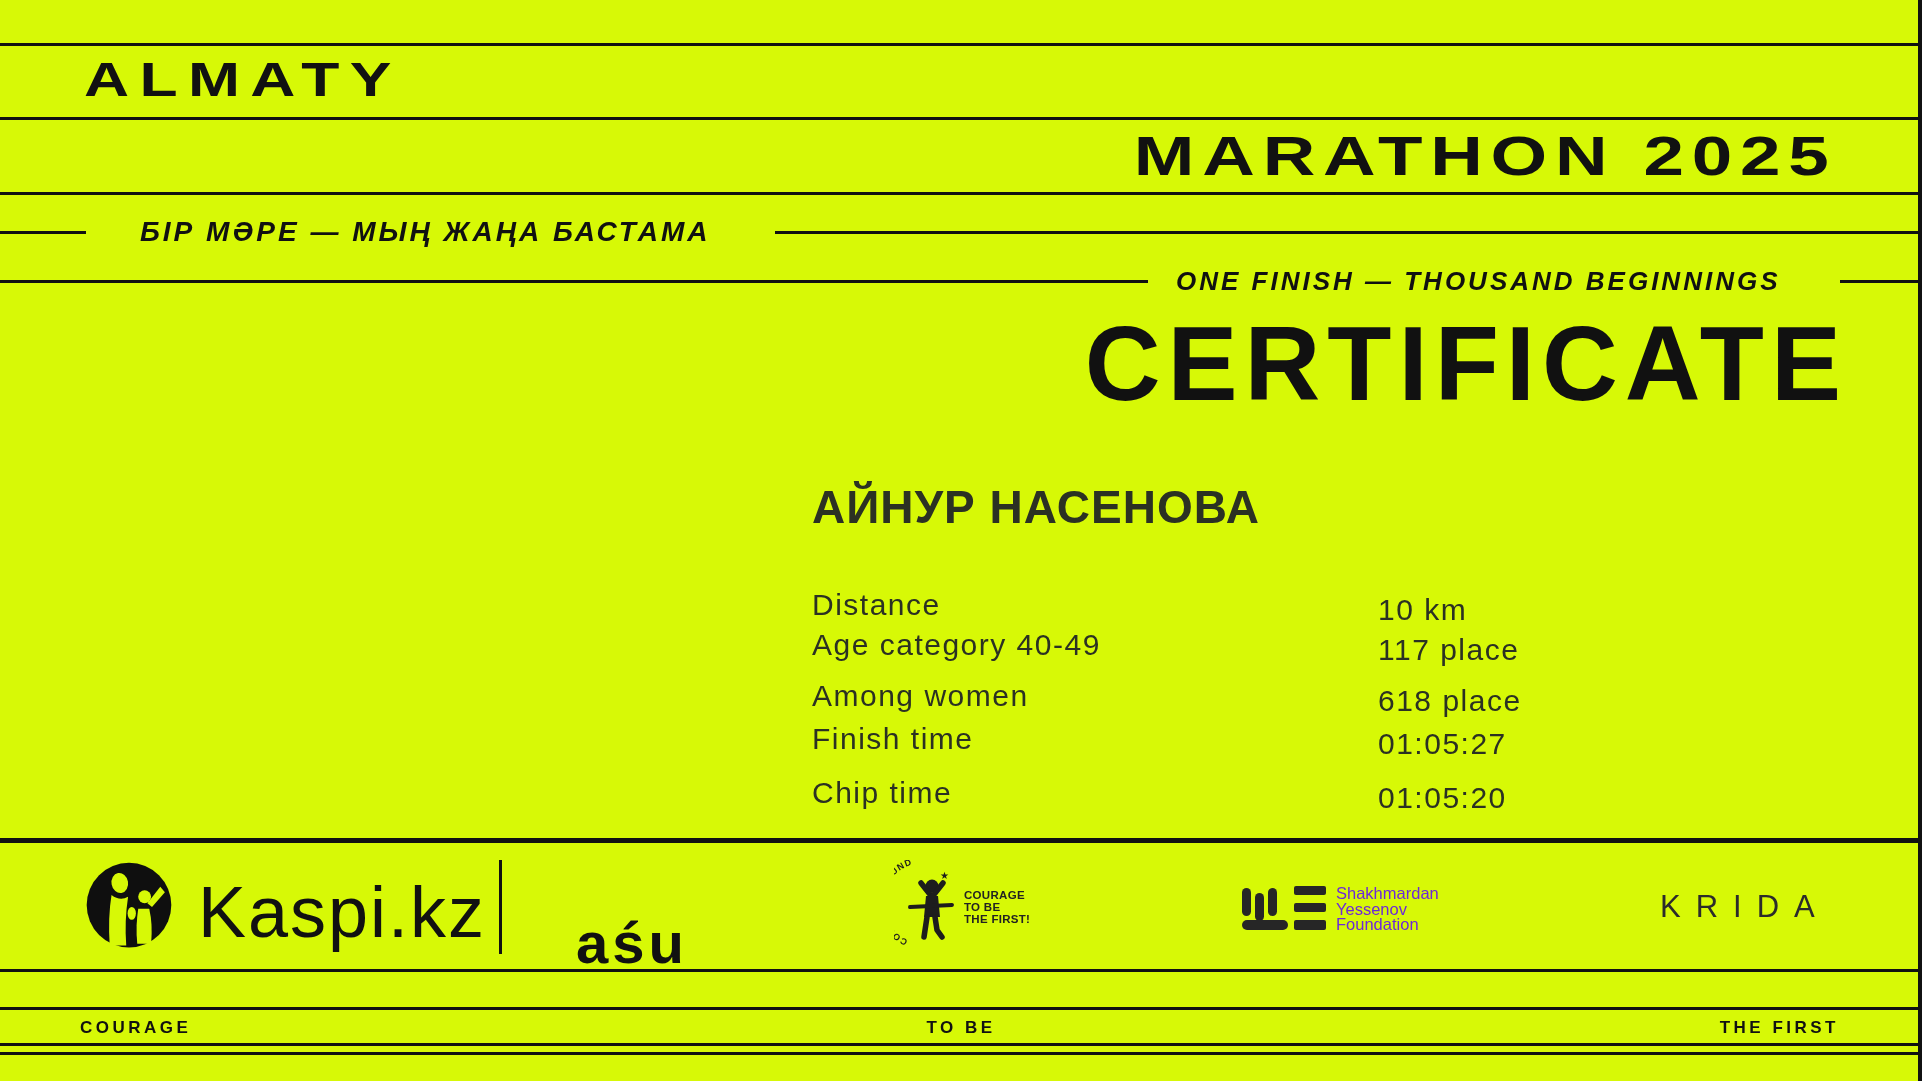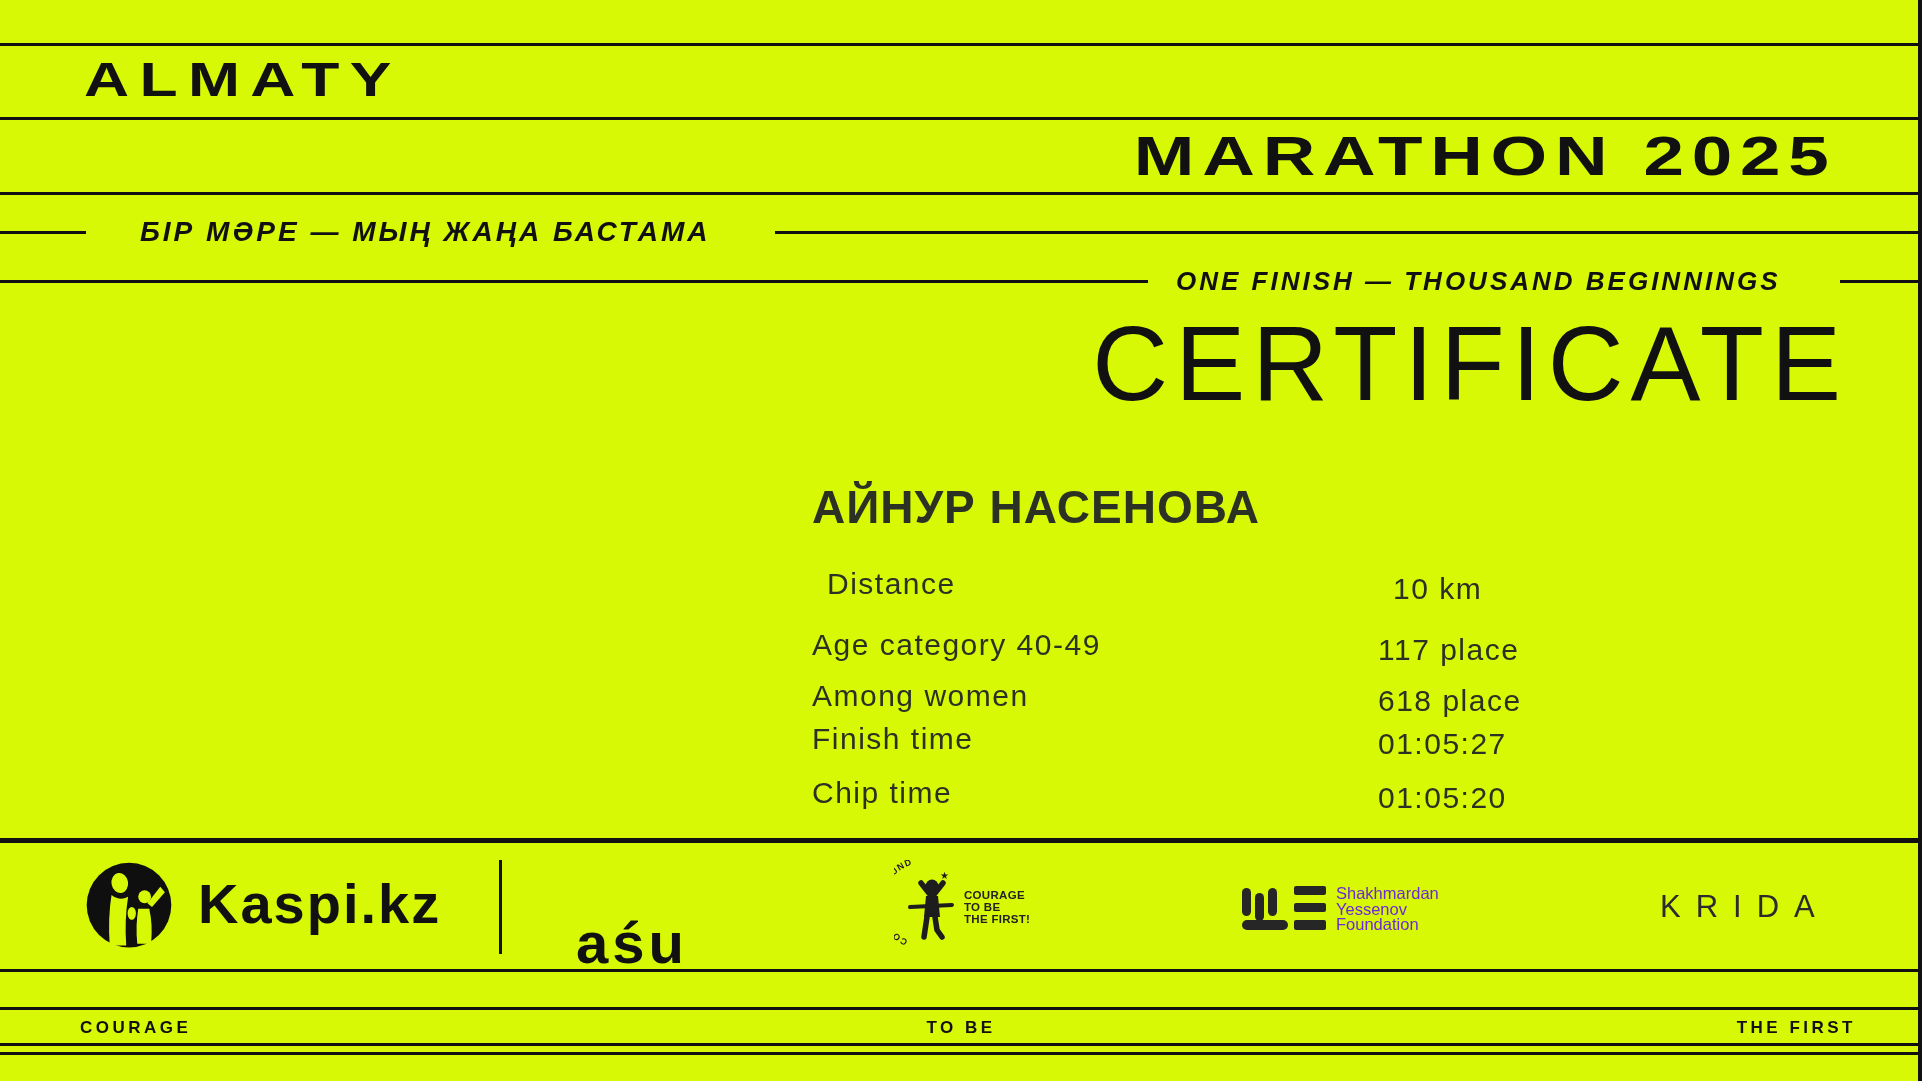--- a/index.html
+++ b/index.html
@@ -31,47 +31,47 @@
   #rule-bar-bottom1{top:1043px;left:0;width:1922px;}
   #rule-bar-bottom2{top:1052px;left:0;width:1922px;}
   #rule-right-edge{top:0;left:1918px;width:4px;height:1081px;}
 
   #city{left:84px;top:56px;font-size:48px;font-weight:700;letter-spacing:8px;
         transform:scaleX(1.3);transform-origin:left top;}
   #event{right:85px;top:128px;font-size:56px;font-weight:700;letter-spacing:6px;
         transform:scaleX(1.3);transform-origin:right top;}
   #tagline-kz{left:140px;top:218px;font-size:28px;font-style:italic;font-weight:600;letter-spacing:3px;}
   #tagline-en{left:1176px;top:268px;font-size:26px;font-style:italic;font-weight:600;letter-spacing:3px;}
-  #title{right:74px;top:311px;font-size:105px;font-weight:400;letter-spacing:7px;}
+  #title{right:74px;top:311px;font-size:105px;font-weight:700;letter-spacing:7px;}
   #runner-name{left:812px;top:484px;font-size:46px;font-weight:700;letter-spacing:1px;color:var(--body);}
 
   .stat-row{position:absolute;left:812px;width:780px;height:42px;}
   .stat-label{position:absolute;left:0;top:0;font-size:30px;font-weight:500;letter-spacing:1.5px;
         color:var(--body);line-height:1;white-space:nowrap;}
   .stat-value{position:absolute;left:566px;top:5px;font-size:30px;font-weight:500;letter-spacing:1.5px;
         color:var(--body);line-height:1;white-space:nowrap;}
-  #stat-row-0{top:569px;margin-left:15px;} #stat-row-1{top:630px;} #stat-row-2{top:681px;}
+  #stat-row-0{top:590px;} #stat-row-1{top:630px;} #stat-row-2{top:681px;}
   #stat-row-3{top:724px;} #stat-row-4{top:778px;}
 
   #kaspi-logo{left:83px;top:860px;width:92px;height:92px;}
-  #kaspi-label{left:198px;top:876px;font-size:56px;font-weight:700;letter-spacing:2px;}
+  #kaspi-label{left:198px;top:876px;font-size:72px;font-weight:400;letter-spacing:2px;}
   #footer-divider{left:499px;top:860px;width:3px;height:94px;background:var(--ink);position:absolute;}
   #asu-label{left:576px;top:868px;font-size:58px;font-weight:700;letter-spacing:4px;margin-top:46px;}
   #cf-logo{left:894px;top:860px;width:72px;height:88px;}
   #cf-text{left:964px;top:889px;font-size:11.5px;font-weight:700;line-height:12.2px;
         letter-spacing:0.3px;color:#222;white-space:nowrap;position:absolute;}
   #yf-logo{left:1242px;top:886px;width:84px;height:46px;}
   #yf-text{left:1336px;top:886px;font-size:16.5px;font-weight:500;line-height:15.6px;
         color:#6d28d9;white-space:nowrap;position:absolute;}
   #krida-label{left:1660px;top:891px;font-size:31px;font-weight:300;letter-spacing:15px;color:#2b2b2b;}
 
   .bar-text{position:absolute;top:1019px;font-size:17px;font-weight:700;letter-spacing:3.5px;line-height:1;}
   #bar-left{left:80px;}
   #bar-center{left:50%;transform:translateX(-50%);}
-  #bar-right{right:66px;margin-left:17px;}
+  #bar-right{right:83px;margin-left:17px;}
 </style>
 </head>
 <body>
 
 <div class="page">
 
   <div class="rule" id="rule-1"></div>
   <div class="rule" id="rule-2"></div>
   <div class="rule" id="rule-3"></div>
   <div class="rule" id="rule-kz-left"></div>

